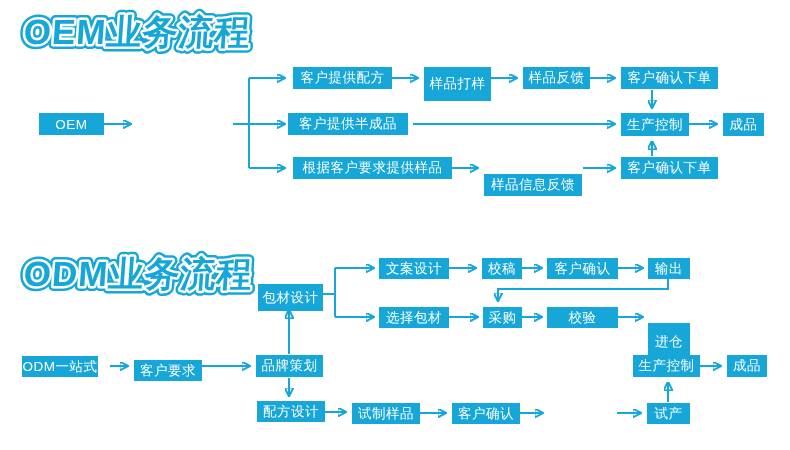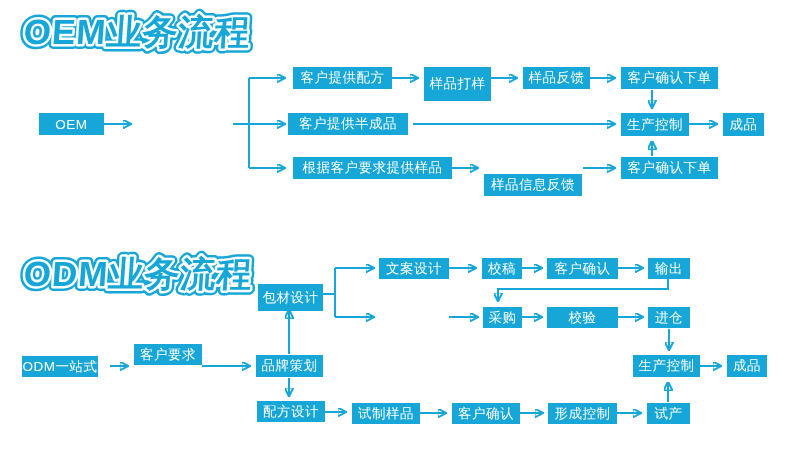--- a/index.html
+++ b/index.html
@@ -124,31 +124,31 @@
   <div class="node" style="left:523px;top:67px;width:67px;height:22px">样品反馈</div>
   <div class="node" style="left:621px;top:67px;width:97px;height:22px">客户确认下单</div>
   <div class="node" style="left:288px;top:113px;width:120px;height:22px">客户提供半成品</div>
   <div class="node" style="left:621px;top:113px;width:68px;height:23px">生产控制</div>
   <div class="node" style="left:723px;top:113px;width:41px;height:23px">成品</div>
   <div class="node" style="left:293px;top:157px;width:159px;height:22px">根据客户要求提供样品</div>
   <div class="node" style="left:484px;top:174px;width:98px;height:22px">样品信息反馈</div>
   <div class="node" style="left:621px;top:157px;width:97px;height:22px">客户确认下单</div>
 
   <div class="node" style="left:22px;top:356px;width:76px;height:21px">ODM一站式</div>
-  <div class="node" style="left:134px;top:344px;width:68px;height:21px">客户要求</div>
+  <div class="node" style="left:134px;top:360px;width:68px;height:21px">客户要求</div>
   <div class="node" style="left:256px;top:355px;width:67px;height:22px">品牌策划</div>
   <div class="node" style="left:258px;top:284px;width:65px;height:27px">包材设计</div>
   <div class="node" style="left:379px;top:258px;width:70px;height:21px">文案设计</div>
   <div class="node" style="left:482px;top:258px;width:40px;height:21px">校稿</div>
   <div class="node" style="left:547px;top:258px;width:71px;height:21px">客户确认</div>
   <div class="node" style="left:648px;top:258px;width:42px;height:21px">输出</div>
+  <div class="node" style="left:379px;top:307px;width:70px;height:21px">选择包材</div>
   <div class="node" style="left:483px;top:307px;width:39px;height:21px">采购</div>
   <div class="node" style="left:547px;top:307px;width:71px;height:21px">校验</div>
-  <div class="node" style="left:648px;top:307px;width:42px;height:21px">进仓</div>
+  <div class="node" style="left:648px;top:323px;width:42px;height:37px">进仓</div>
   <div class="node" style="left:633px;top:355px;width:67px;height:22px">生产控制</div>
   <div class="node" style="left:727px;top:355px;width:40px;height:22px">成品</div>
   <div class="node" style="left:352px;top:403px;width:68px;height:21px">试制样品</div>
   <div class="node" style="left:257px;top:401px;width:68px;height:21px">配方设计</div>
   <div class="node" style="left:452px;top:403px;width:68px;height:21px">客户确认</div>
-  <div class="node" style="left:548px;top:403px;width:69px;height:21px">形成控制</div>
   <div class="node" style="left:647px;top:403px;width:43px;height:21px">试产</div>
 
 </div>
 
 </body></html>

